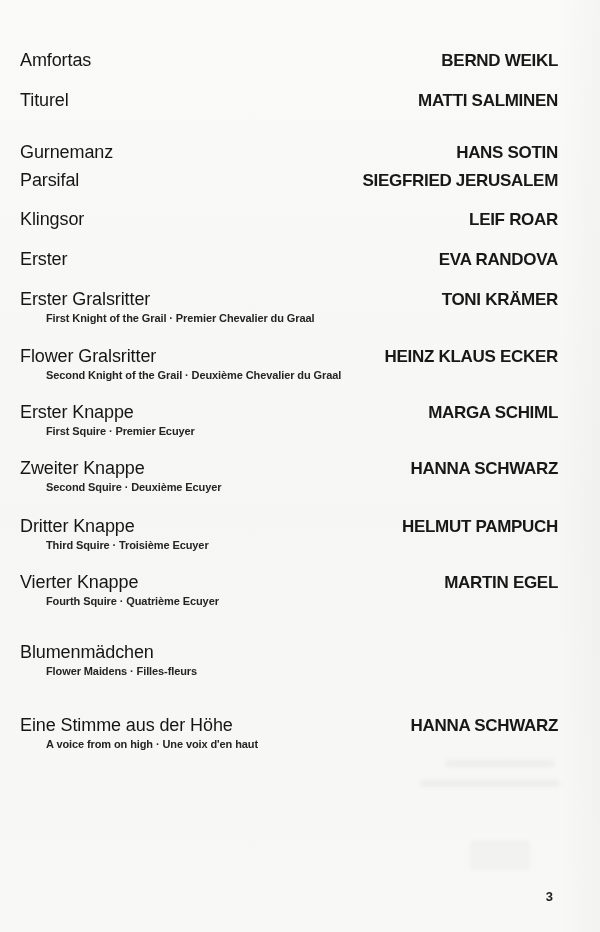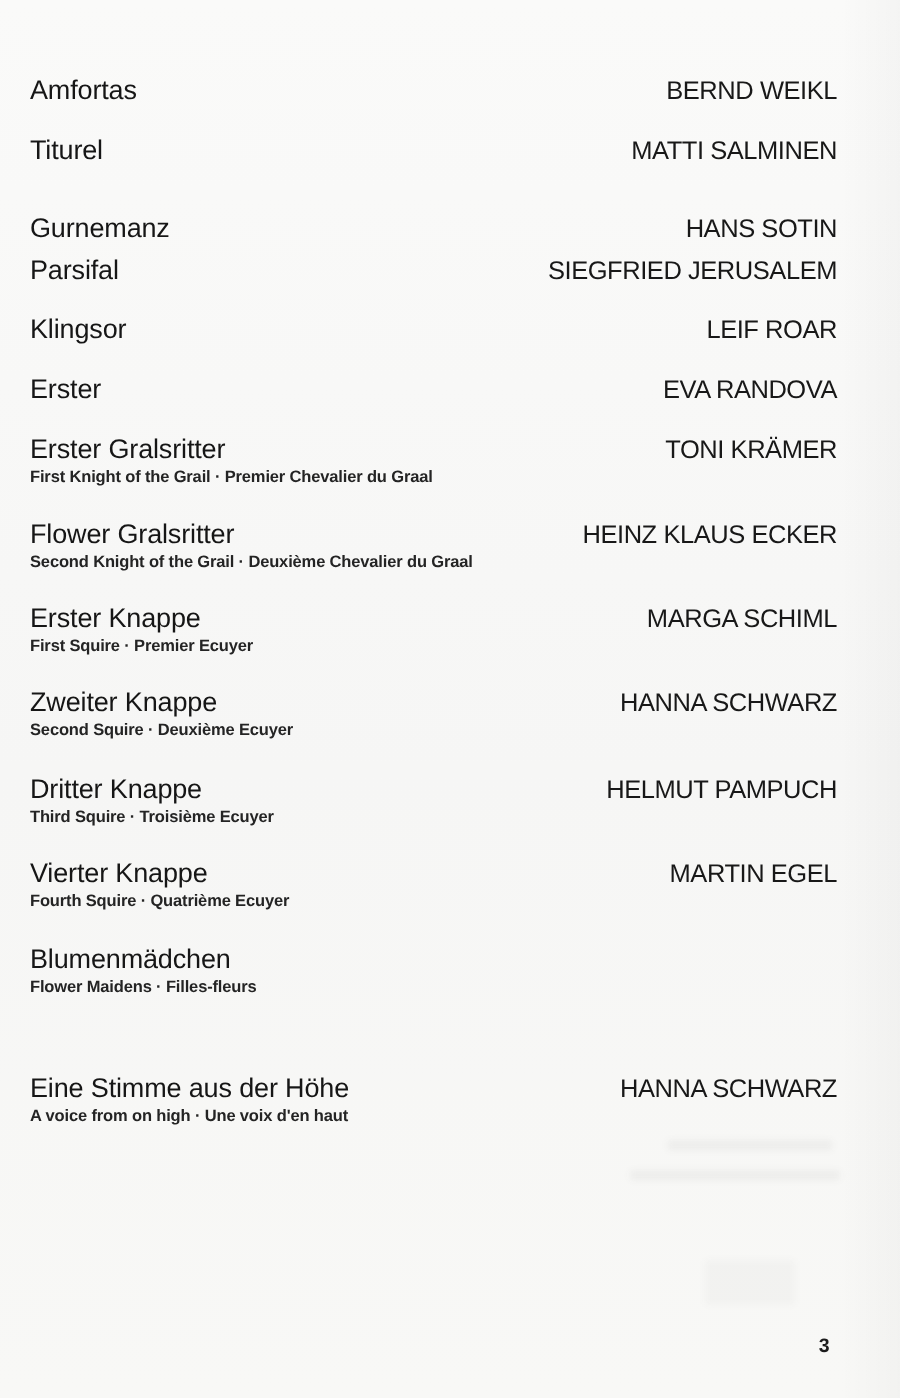--- a/index.html
+++ b/index.html
@@ -44,28 +44,29 @@
     white-space: nowrap;
   }
   .subtitle {
     margin-top: 3px;
     font-size: 11px;
     line-height: 12px;
     font-weight: 700;
     letter-spacing: -0.1px;
     color: #242424;
     white-space: nowrap;
+    margin-left: 26px;
   }
   .performer {
     position: absolute;
     top: 1px;
     right: 0;
     font-size: 17px;
     line-height: 19px;
-    font-weight: 400;
+    font-weight: 700;
     letter-spacing: -0.3px;
     color: #181818;
     white-space: nowrap;
     text-align: right;
   }
   .performer-multiline {
     top: -2px;
     line-height: 26px;
   }
   .performer-multiline .performer-line {
@@ -155,21 +156,21 @@
     <div class="subtitle">Third Squire · Troisième Ecuyer</div>
     <div class="performer">HELMUT PAMPUCH</div>
   </div>
 
   <div class="cast-row" style="top:572px">
     <div class="role">Vierter Knappe</div>
     <div class="subtitle">Fourth Squire · Quatrième Ecuyer</div>
     <div class="performer">MARTIN EGEL</div>
   </div>
 
-  <div class="cast-row" style="top:629px">
+  <div class="cast-row" style="top:642px">
     <div class="role">Blumenmädchen</div>
     <div class="subtitle">Flower Maidens · Filles-fleurs</div>
     <div class="performer performer-multiline">
     </div>
   </div>
 
   <div class="cast-row" style="top:715px">
     <div class="role">Eine Stimme aus der Höhe</div>
     <div class="subtitle">A voice from on high · Une voix d'en haut</div>
     <div class="performer">HANNA SCHWARZ</div>

